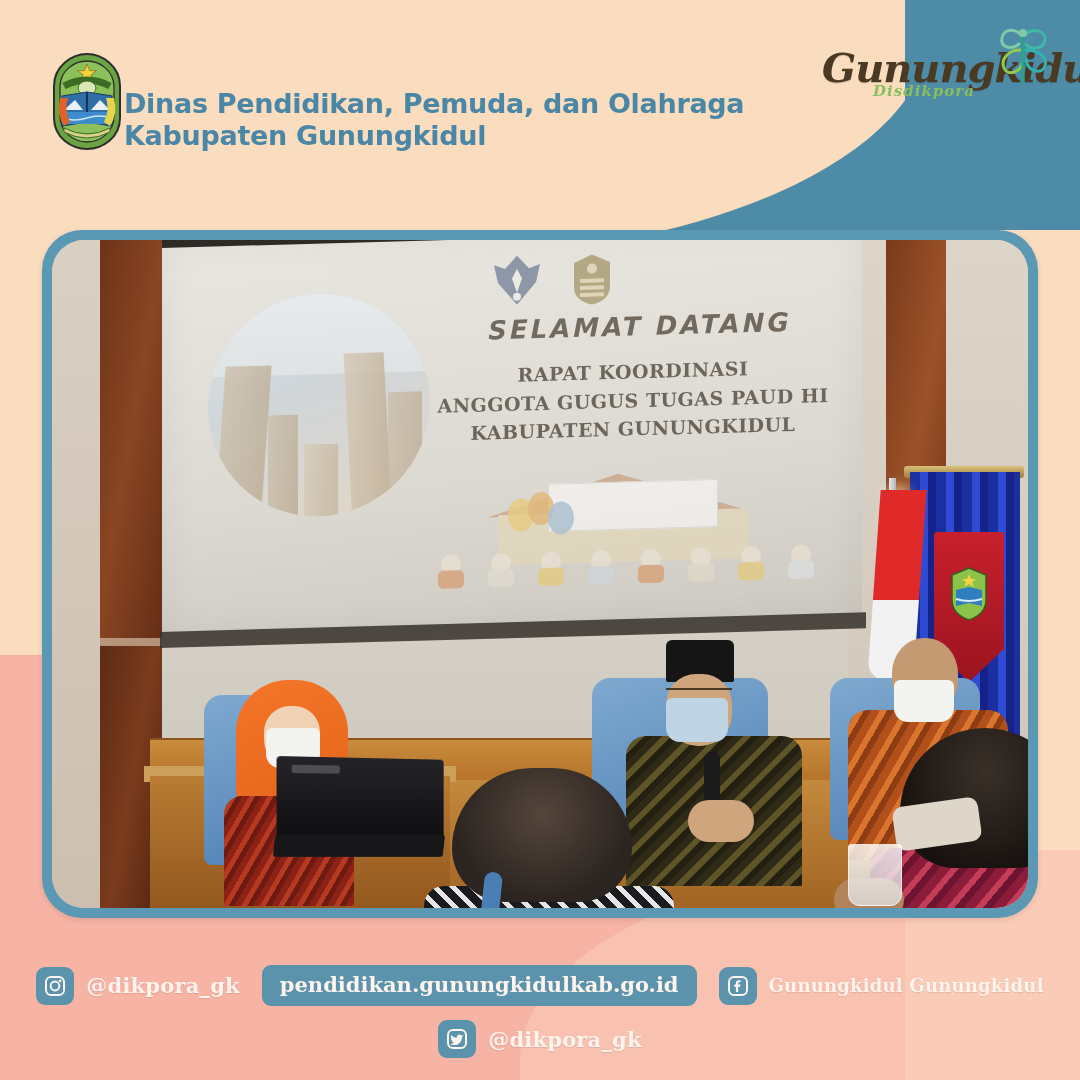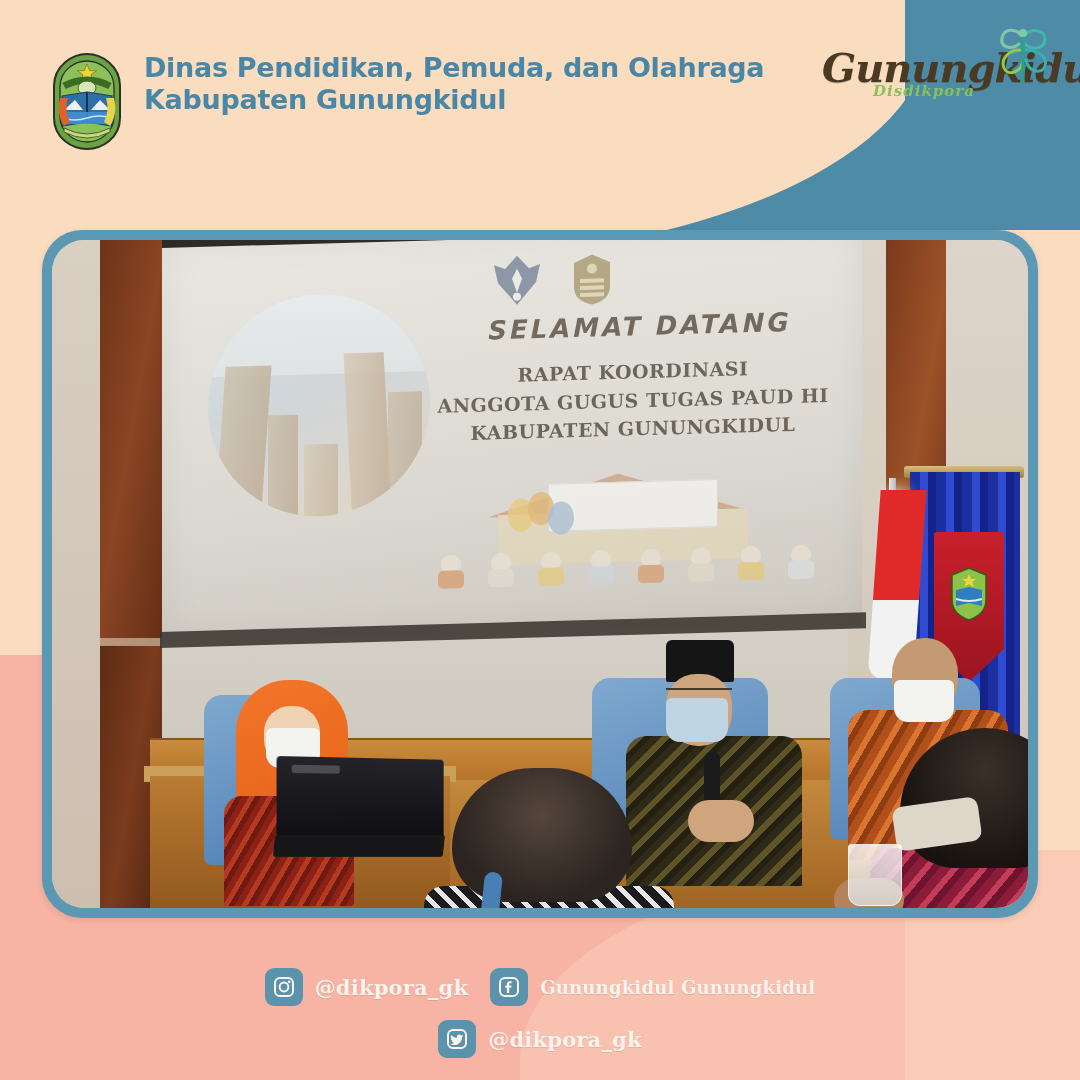--- a/index.html
+++ b/index.html
@@ -38,21 +38,21 @@
     background:#f9c6b4;
     border-top-left-radius:480px 210px;
     opacity:.75;
   }
   .bg-peach-right-top-cover {
     position:absolute; right:0; top:0; width:175px; height:230px;
     background:#4e8ba6;
   }
 
   
-  .header { position:absolute; left:50px; top:52px; display:flex; align-items:flex-start; gap:20px; z-index:20; }
+  .header { position:absolute; left:50px; top:52px; display:flex; align-items:flex-end; z-index:20; }
   .crest { width:74px; height:100px; position:relative; flex:none; }
   .crest svg { display:block; width:74px; height:100px; }
   .header-text { line-height:1.18; }
   .header-text .l1, .header-text .l2 {
     color:#4a86a5; font-weight:bold; font-size:27px; letter-spacing:-.3px;
     font-family:"DejaVu Sans", sans-serif; white-space:nowrap;
   }
 
   
   .gk-logo { position:absolute; right:28px; top:48px; z-index:20; text-align:center; width:230px; }
@@ -438,20 +438,21 @@
         <div class="f-icon">
           <svg width="24" height="24" viewBox="0 0 24 24">
             <rect x="3" y="3" width="18" height="18" rx="5" fill="none" stroke="#fdf4ee" stroke-width="2"></rect>
             <circle cx="12" cy="12" r="4.4" fill="none" stroke="#fdf4ee" stroke-width="2"></circle>
             <circle cx="17.2" cy="6.8" r="1.4" fill="#fdf4ee"></circle>
           </svg>
         </div>
         <div class="f-label">@dikpora_gk</div>
       </div>
 
+      <div class="f-pill">pendidikan.gunungkidulkab.go.id</div>
 
       <div class="f-item">
         <div class="f-icon">
           <svg width="24" height="24" viewBox="0 0 24 24">
             <rect x="3" y="3" width="18" height="18" rx="5" fill="none" stroke="#fdf4ee" stroke-width="2"></rect>
             <path d="M14.6 8.2h-1.3c-.8 0-1.1.4-1.1 1.1v1.2h2.3l-.3 2.3h-2v5.1h-2.3v-5.1H8.2v-2.3h1.7V9.1c0-1.9 1.1-2.9 2.8-2.9h1.9z" fill="#fdf4ee"></path>
           </svg>
         </div>
         <div class="f-label sm">Gunungkidul Gunungkidul</div>
       </div>

